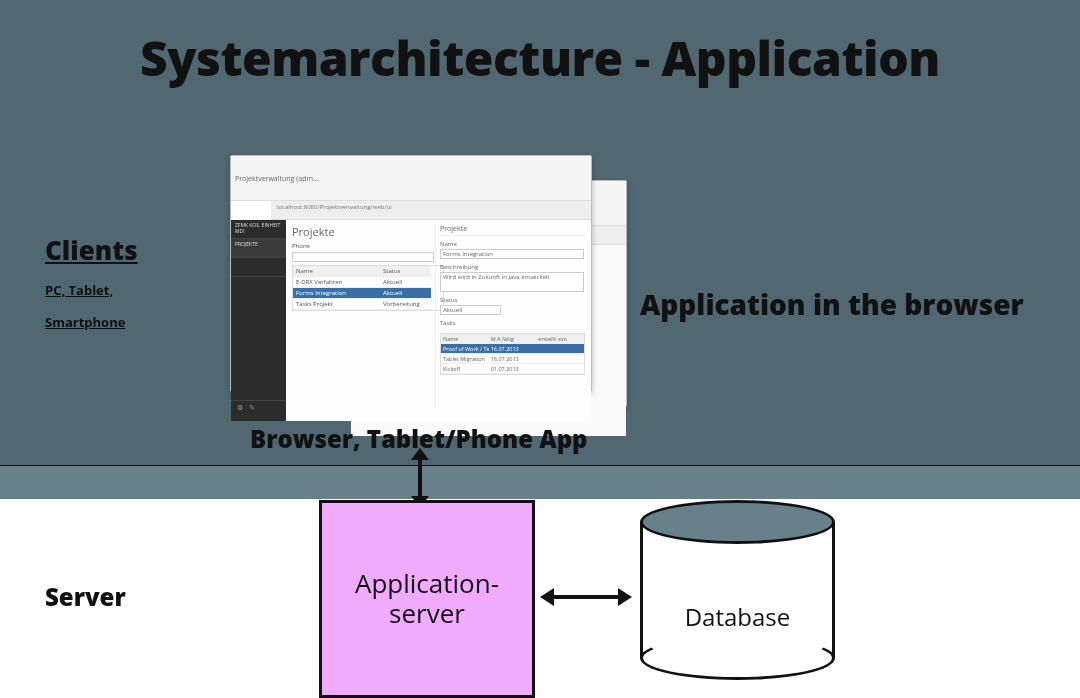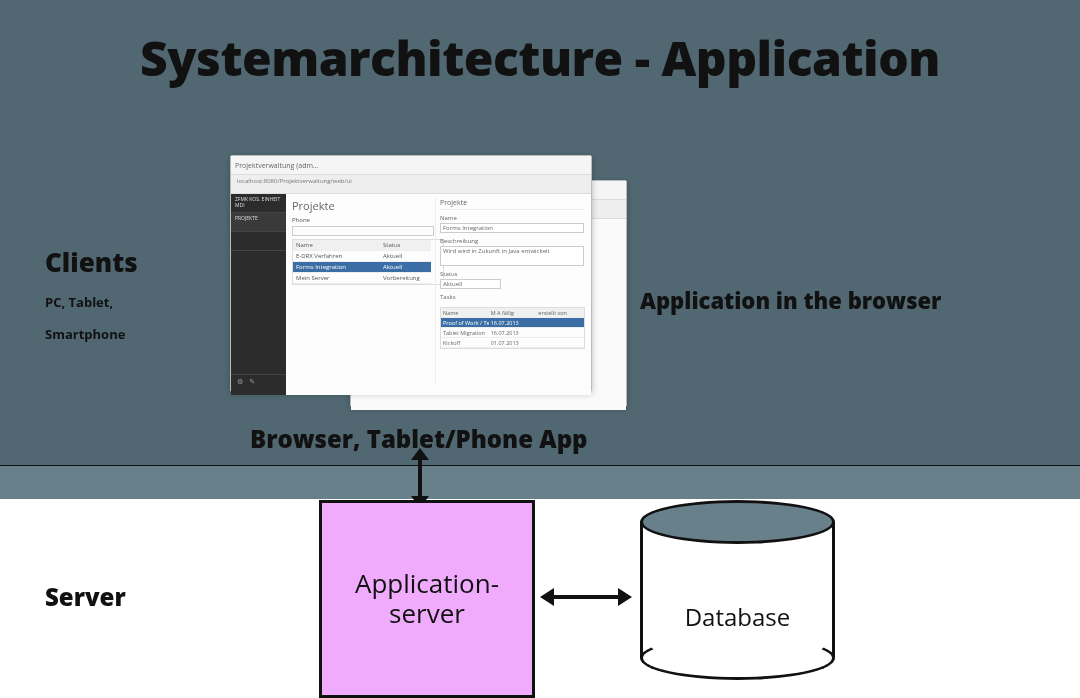--- a/index.html
+++ b/index.html
@@ -1,33 +1,33 @@
 <!DOCTYPE html>
 <html><head>
 <meta charset="utf-8">
 <style>
   html,body{margin:0;padding:0;width:1080px;height:698px;font-family:"Open Sans","Segoe UI",Arial,sans-serif;color:#111;overflow:hidden;background:#fff;}
   .stage{position:relative;width:1080px;height:499px;}
   .bg-top{position:absolute;left:0;top:0;right:0;height:465px;background:#516872;}
   .bg-bot{position:absolute;left:0;top:465px;right:0;bottom:0;background:#678089;}
   .divider{position:absolute;left:0;right:0;top:465px;height:0;border-top:1px solid #111;}
   .title{position:absolute;top:25px;left:0;right:0;text-align:center;font-weight:800;font-size:48px;letter-spacing:-0.5px;}
-  .clients-label{position:absolute;left:45px;top:244px;}
+  .clients-label{position:absolute;left:45px;top:232px;text-decoration:underline;}
   .clients-label .h{font-weight:800;font-size:26px;}
   .clients-label .s{font-weight:700;font-size:13px;line-height:1.35;margin-top:14px;}
-  .app-browser{position:absolute;left:640px;top:285px;font-weight:800;font-size:22px;text-align:right;}
+  .app-browser{position:absolute;left:640px;top:285px;font-weight:800;font-size:28px;text-align:right;}
   .browser-caption{position:absolute;left:250px;top:422px;font-weight:800;font-size:24px;}
   .server-label{position:absolute;left:45px;top:580px;font-weight:800;font-size:24px;}
   
   .shots{position:absolute;left:230px;top:155px;width:400px;height:260px;}
   .win{position:absolute;background:#fff;border:1px solid #bbb;border-radius:2px;box-shadow:0 2px 6px rgba(0,0,0,.25);}
   .win.back{left:120px;top:25px;width:275px;height:225px;}
   .win.front{left:0;top:0;width:360px;height:235px;}
-  .win .tabbar{height:18px;background:#f5f5f5;border-bottom:1px solid #ddd;display:flex;align-items:center;font-size:7px;color:#666;padding:0 4px;gap:4px;}
-  .win .addr{height:14px;background:#eee;border-bottom:1px solid #ddd;font-size:6px;color:#777;padding:2px 6px;}
+  .win .tabbar{height:18px;background:#f5f5f5;border-bottom:1px solid #ddd;display:flex;align-items:center;font-size:7px;color:#666;padding:13px 4px;gap:4px;}
+  .win .addr{height:14px;background:#eee;border-bottom:1px solid #ddd;font-size:6px;color:#777;padding:2px 6px;margin-left:40px;}
   .win .body{display:flex;height:calc(100% - 34px);}  
   .sidebar{width:55px;background:#2c2c2c;display:flex;flex-direction:column;}
   .sidebar .row{height:14px;border-bottom:1px solid #444;font-size:5px;color:#ddd;padding:2px 4px;}
   .sidebar .row.sel{background:#3a3a3a;}
   .sidebar .spacer{flex:1;}
   .sidebar .btm{height:16px;border-top:1px solid #444;display:flex;gap:6px;padding:2px 6px;color:#999;font-size:7px;}
   .content{flex:1;background:#fdfdfd;padding:4px 6px;font-size:7px;color:#555;}
   .content .pgtitle{font-size:11px;color:#666;margin-bottom:3px;font-weight:400;}
   .mini-table{border:1px solid #ddd;width:100%;}
   .mini-table .r{display:flex;height:10px;border-bottom:1px solid #eee;font-size:6px;align-items:center;}
@@ -142,21 +142,21 @@
               </div>
             <div class="r">
                 <div class="c">E-DRX Verfahren</div>
                 <div class="c" style="flex:0 0 45px;">Aktuell</div>
               </div>
             <div class="r sel">
                 <div class="c">Forms Integration</div>
                 <div class="c" style="flex:0 0 45px;">Aktuell</div>
               </div>
             <div class="r">
-                <div class="c">Mein Server</div>
+                <div class="c">Tasks Projekt</div>
                 <div class="c" style="flex:0 0 45px;">Vorbereitung</div>
               </div>
           </div>
         </div>
       </div>
     </div>
   </div>
 
   <div class="browser-caption">Browser, Tablet/Phone App</div>
 

